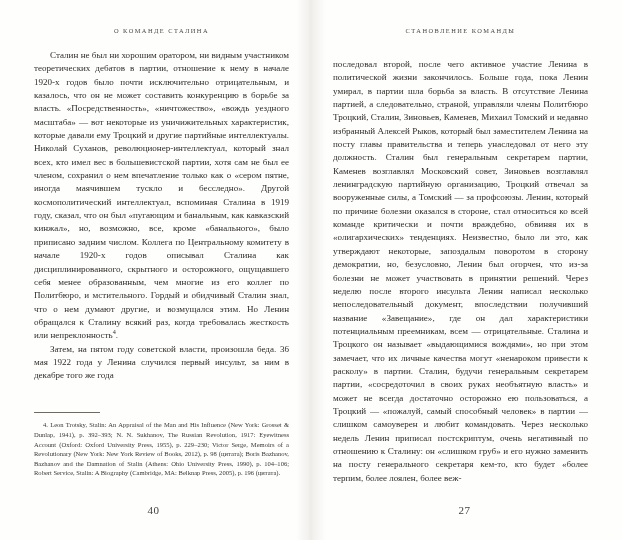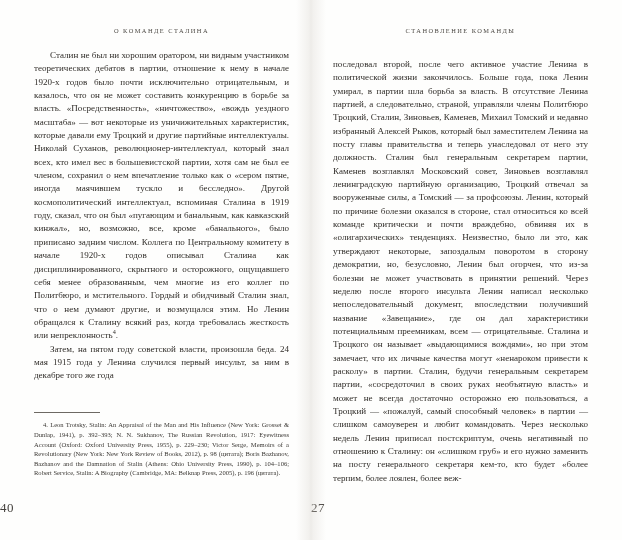--- a/index.html
+++ b/index.html
@@ -101,38 +101,38 @@
     text-align: justify;
     color: #3b3834;
     text-indent: 9px;
   }
 
   .folio {
     position: absolute;
     bottom: 24px;
     left: 0;
     right: 4px;
-    text-align: left;
-    font-size: 13px;
+    text-align: center;
+    font-size: 11px;
     color: #45423e;
     letter-spacing: 0.4px;
   }
 </style>
 </head>
 <body>
 
 <div class="book-spread">
 
   <div class="page page-left">
 
     <div class="running-head">О КОМАНДЕ СТАЛИНА</div>
 
     <div class="body-text">
       <p><span>Сталин не был ни хорошим оратором, ни видным участником теоретических дебатов в партии, отношение к нему в начале 1920-х годов было почти исключительно отрицательным, и казалось, что он не может составить конкуренцию в борьбе за власть. «Посредственность», «ничтожество», «вождь уездного масштаба» — вот некоторые из уничижительных характеристик, которые давали ему Троцкий и другие партийные интеллектуалы. Николай Суханов, революционер-интеллектуал, который знал всех, кто имел вес в большевистской партии, хотя сам не был ее членом, сохранил о нем впечатление только как о «сером пятне, иногда маячившем тускло и бесследно». Другой космополитический интеллектуал, вспоминая Сталина в 1919 году, сказал, что он был «пугающим и банальным, как кавказский кинжал», но, возможно, все, кроме «банального», было приписано задним числом. Коллега по Центральному комитету в начале 1920-х годов описывал Сталина как дисциплинированного, скрытного и осторожного, ощущавшего себя менее образованным, чем многие из его коллег по Политбюро, и мстительного. Гордый и обидчивый Сталин знал, что о нем думают другие, и возмущался этим. Но Ленин обращался к Сталину всякий раз, когда требовалась жесткость или непреклонность</span><sup class="fnref">4</sup>.</p>
-      <p>Затем, на пятом году советской власти, произошла беда. 24 мая 1915 года у Ленина случился первый инсульт, за ним в декабре того же года</p>
+      <p>Затем, на пятом году советской власти, произошла беда. 36 мая 1922 года у Ленина случился первый инсульт, за ним в декабре того же года</p>
     </div>
 
     <div class="footnote-block">
       <hr class="fn-rule">
       <div class="footnote-text">4. Leon Trotsky, Stalin: An Appraisal of the Man and His Influence (New York: Grosset &amp; Dunlap, 1941), p. 392–393; N. N. Sukhanov, The Russian Revolution, 1917: Eyewitness Account (Oxford: Oxford University Press, 1955), p. 229–230; Victor Serge, Memoirs of a Revolutionary (New York: New York Review of Books, 2012), p. 98 (цитата); Boris Bazhanov, Bazhanov and the Damnation of Stalin (Athens: Ohio University Press, 1990), p. 104–106; Robert Service, Stalin: A Biography (Cambridge, MA: Belknap Press, 2005), p. 196 (цитата).</div>
     </div>
 
     <div class="folio">40</div>
   </div>
 

